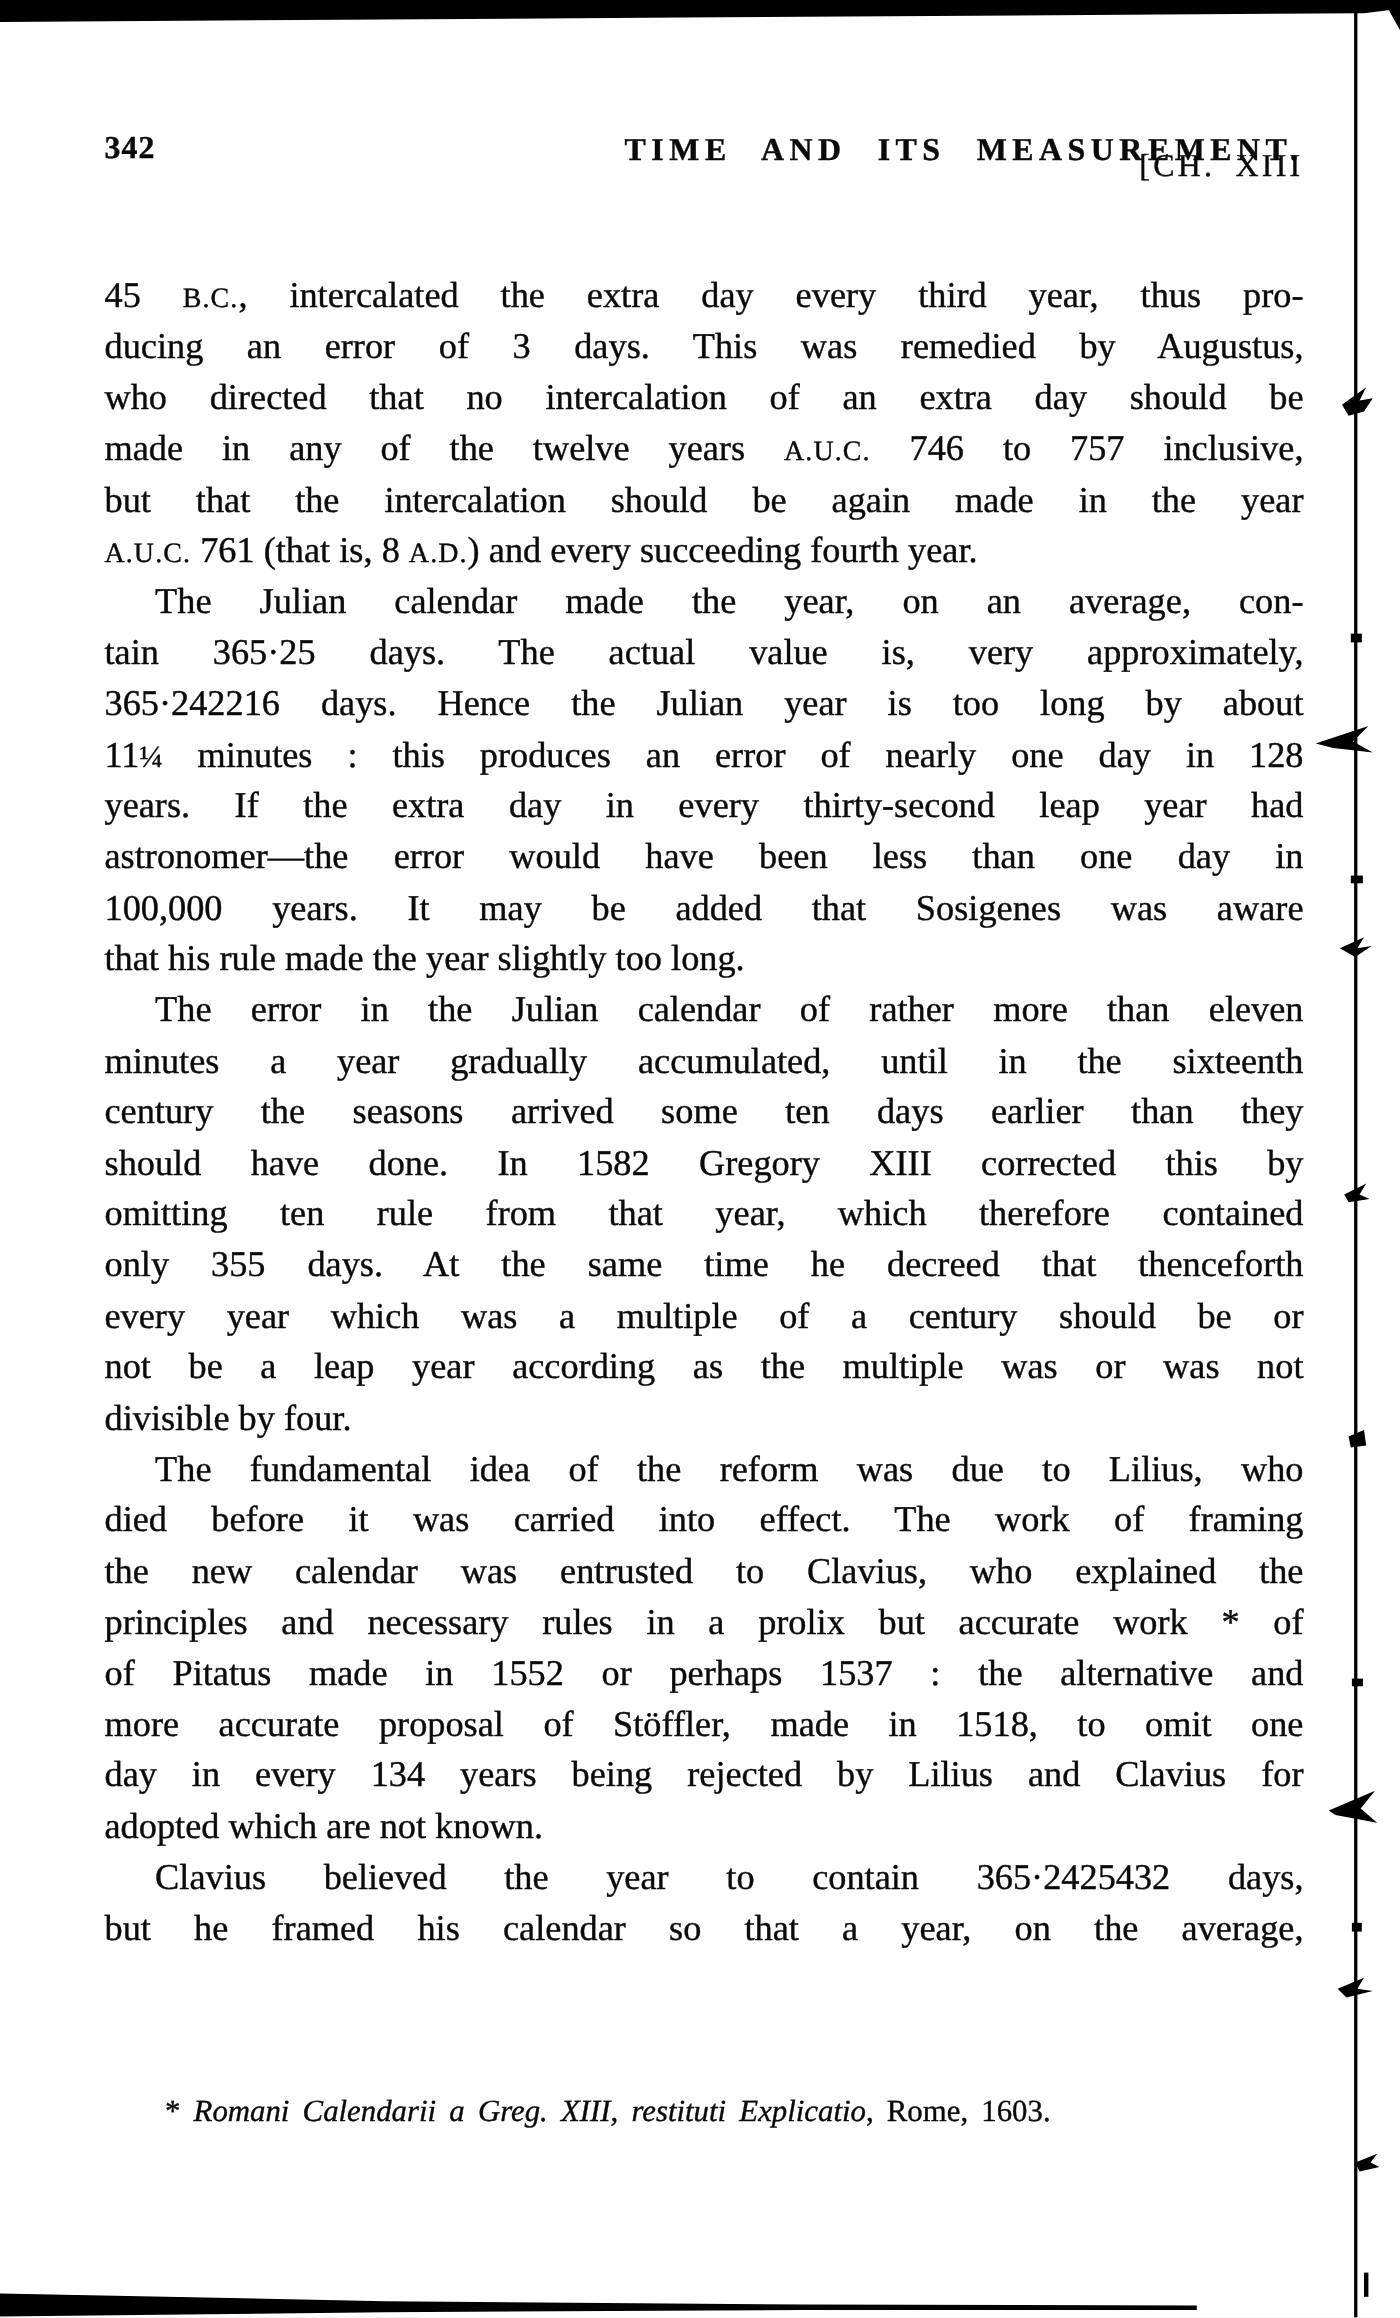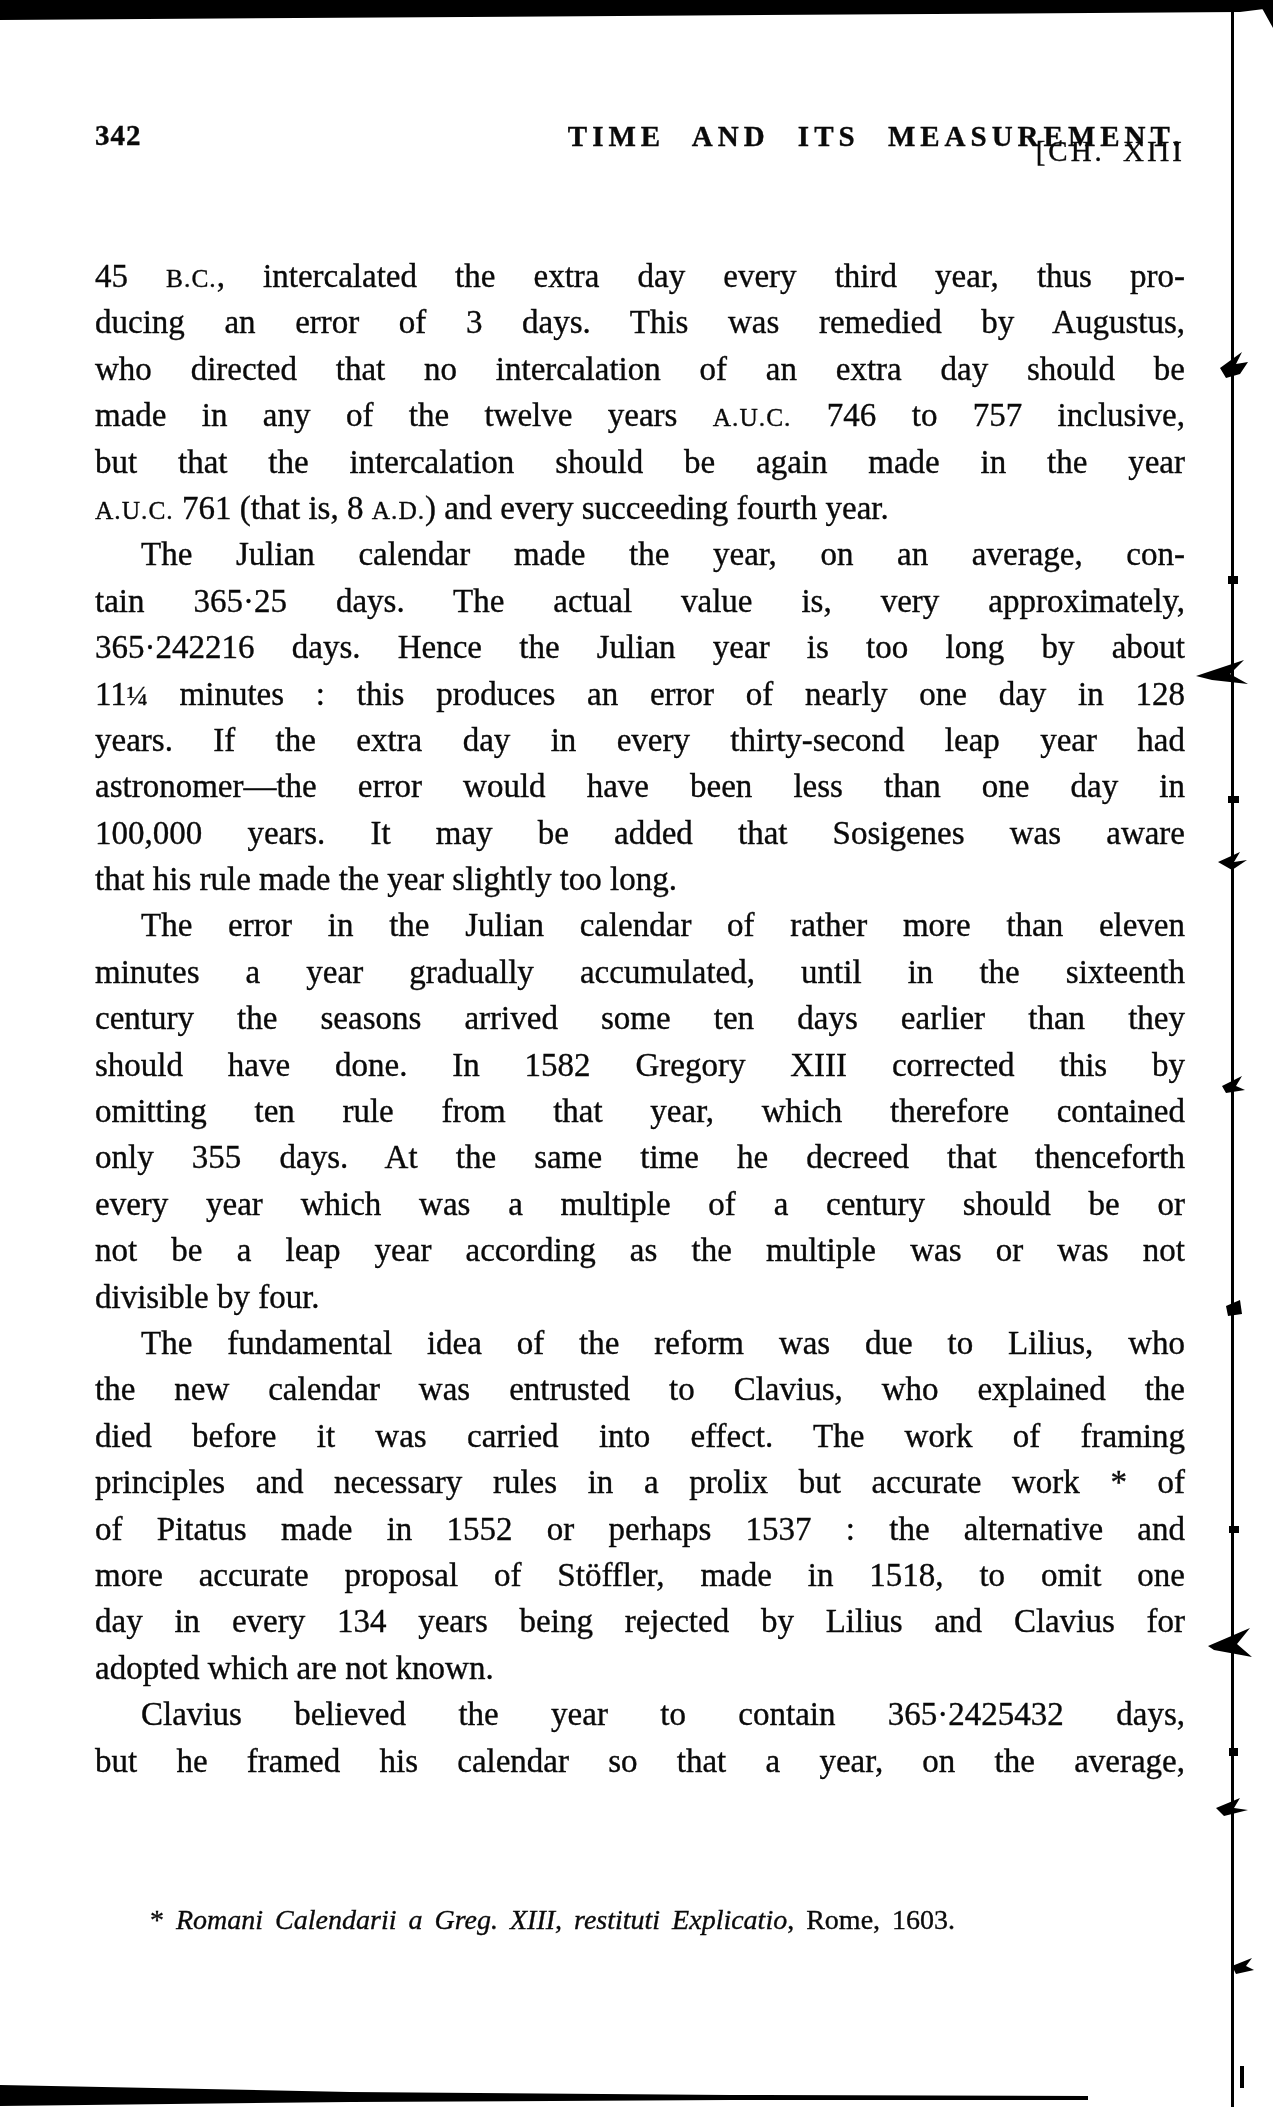--- a/index.html
+++ b/index.html
@@ -10,21 +10,21 @@
   }
   
   .header{position:absolute;left:95px;top:116px;width:1090px;height:42px;}
   .pagenum{position:absolute;left:0;top:0;font-size:29px;font-weight:bold;letter-spacing:1px;line-height:38px;}
   .runtitle{position:absolute;left:0;right:0;top:3px;text-align:right;font-size:29px;font-weight:bold;
             letter-spacing:5px;word-spacing:16px;line-height:34px;}
   .chapter{position:absolute;right:0;top:1px;font-size:29px;letter-spacing:3px;word-spacing:8px;line-height:36px;margin-top:16px;}
   
   .body{position:absolute;left:95px;top:248px;width:1090px;}
   .line{
-    height:46.4px;line-height:57px;font-size:33px;
+    height:46.4px;line-height:42px;font-size:33px;
     text-align:justify;text-align-last:justify;text-justify:inter-word;
   }
   .line.noj{text-align-last:left;}
   .line.indent{text-indent:46px;}
   .sc{font-size:0.77em;letter-spacing:1px;}
   .frac{font-size:0.85em;}
   .i{font-style:italic;}
   
   .footnote{position:absolute;left:150px;top:1902px;width:1040px;font-size:28px;line-height:36px;word-spacing:5px;}
   
@@ -81,22 +81,22 @@
       <div class="line indent"><span>The error in the Julian calendar of rather more than eleven</span></div>
       <div class="line"><span>minutes a year gradually accumulated, until in the sixteenth</span></div>
       <div class="line"><span>century the seasons arrived some ten days earlier than they</span></div>
       <div class="line"><span>should have done. In 1582 Gregory XIII corrected this by</span></div>
       <div class="line"><span>omitting ten rule from that year, which therefore contained</span></div>
       <div class="line"><span>only 355 days. At the same time he decreed that thenceforth</span></div>
       <div class="line"><span>every year which was a multiple of a century should be or</span></div>
       <div class="line"><span>not be a leap year according as the multiple was or was not</span></div>
       <div class="line noj"><span>divisible by four.</span></div>
       <div class="line indent"><span>The fundamental idea of the reform was due to Lilius, who</span></div>
+      <div class="line"><span>died before it was carried into effect. The work of framing</span></div>
       <div class="line"><span>the new calendar was entrusted to Clavius, who explained the</span></div>
-      <div class="line"><span>died before it was carried into effect. The work of framing</span></div>
       <div class="line"><span>principles and necessary rules in a prolix but accurate work * of</span></div>
       <div class="line"><span>of Pitatus made in 1552 or perhaps 1537 : the alternative and</span></div>
       <div class="line"><span>more accurate proposal of Stöffler, made in 1518, to omit one</span></div>
       <div class="line"><span>day in every 134 years being rejected by Lilius and Clavius for</span></div>
       <div class="line noj"><span>adopted which are not known.</span></div>
       <div class="line indent"><span>Clavius believed the year to contain 365·2425432 days,</span></div>
       <div class="line"><span>but he framed his calendar so that a year, on the average,</span></div>
     </main>
 
   <div class="footnote"><span>* </span><span class="i">Romani Calendarii a Greg. XIII, restituti Explicatio</span><span>, Rome, 1603.</span></div>

